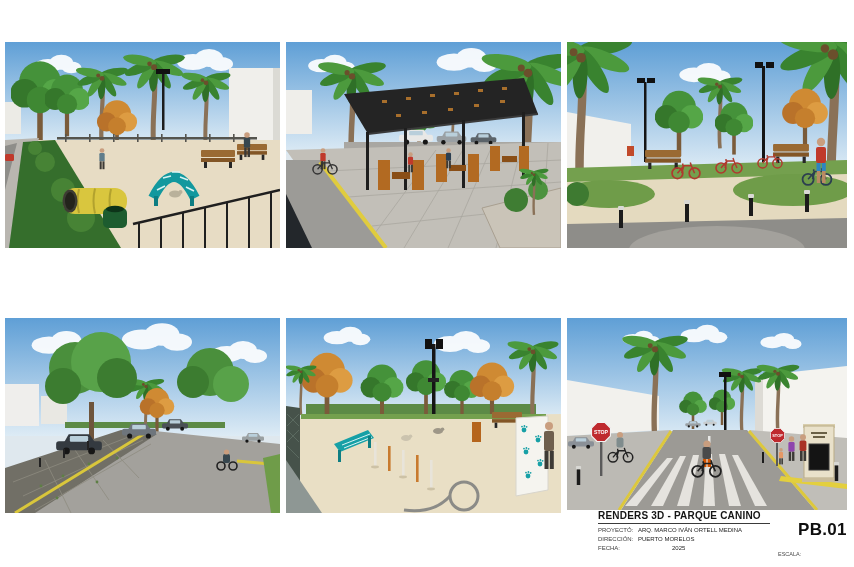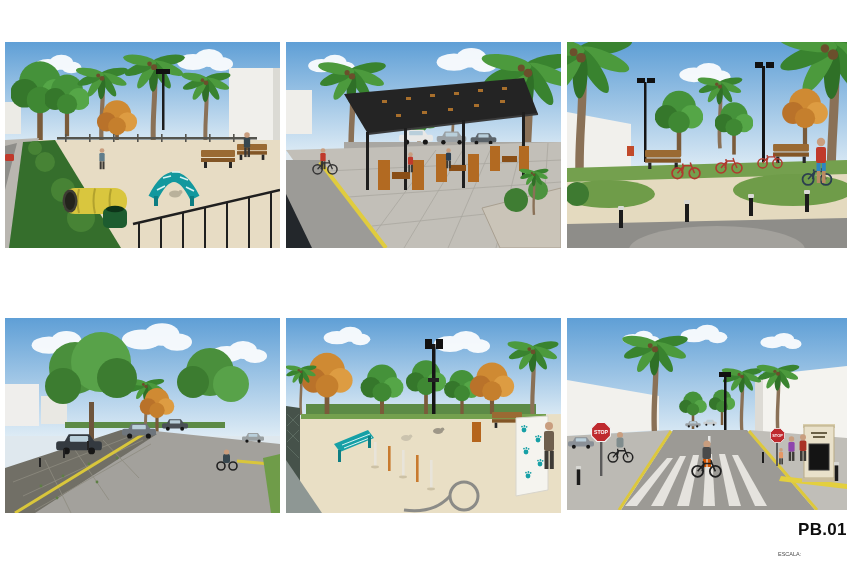--- a/index.html
+++ b/index.html
@@ -525,17 +525,30 @@
       </g>
       <use href="#person" x="219" y="118" width="11" height="26" style="color:#8e44ad"></use>
       <use href="#person" x="230" y="116" width="12" height="28" style="color:#a93226"></use>
       <use href="#person" x="210" y="130" width="8" height="17" style="color:#e59866"></use>
       <use href="#bollard" x="8" y="148" width="7" height="19"></use>
       <use href="#bollard" x="266" y="144" width="7" height="19"></use>
       <rect x="195" y="134" width="2" height="11" fill="#1b1b1b"></rect>
     </svg>
   </figure>
 
+  <section class="titleblock">
+    <h1 class="tb-title">RENDERS 3D - PARQUE CANINO</h1>
+    <hr class="tb-rule">
+    <div class="tb-row">
+      <span class="tb-label">PROYECTÓ:</span><span class="tb-value">ARQ. MARCO IVÁN ORTELL MEDINA</span>
+    </div>
+    <div class="tb-row">
+      <span class="tb-label">DIRECCIÓN:</span><span class="tb-value">PUERTO MORELOS</span>
+    </div>
+    <div class="tb-row">
+      <span class="tb-label">FECHA:</span><span class="tb-value v-indent">2025</span>
+    </div>
+  </section>
   <div class="sheetno">PB.01</div>
   <div class="escala">ESCALA:</div>
 
 
 </div>
 
 </body></html>

